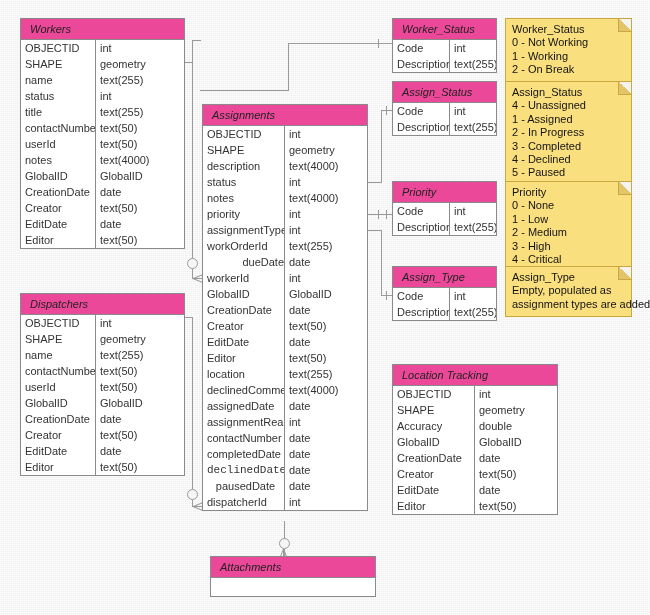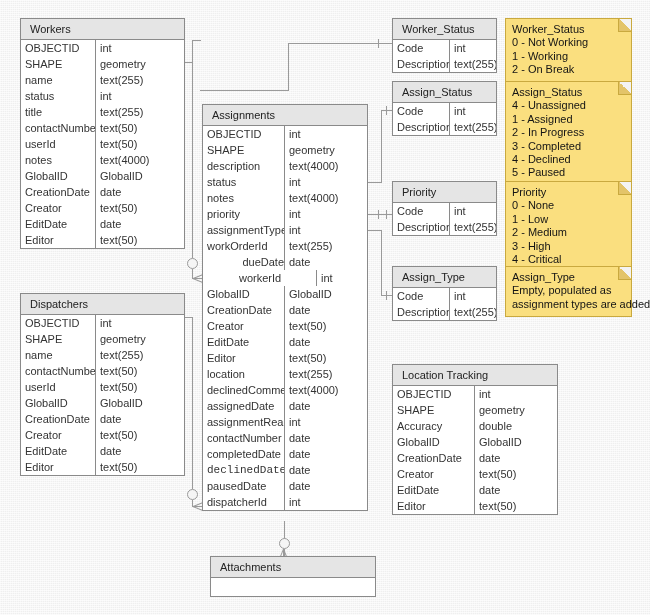--- a/index.html
+++ b/index.html
@@ -27,23 +27,24 @@
     z-index:3;
   }
   .entity .title{
     height:21px;
     line-height:21px;
     padding-left:9px;
     font-size:11px;
     color:#222;
     border-bottom:1px solid #8a8a8a;
     box-sizing:border-box;
-    background:#e5e5e5;
+    background:#ec4899;
     white-space:nowrap;
     overflow:hidden;
+    font-style:italic;
   }
   .rows{display:block;}
   .row{
     display:flex;
     height:16px;
     box-sizing:border-box;
   }
   .row .fname{
     padding-left:4px;
     line-height:16px;
@@ -302,21 +303,21 @@
         </div>
         <div class="row">
           <div class="fname" style="width: 82px;">workOrderId</div>
           <div class="ftype">text(255)</div>
         </div>
         <div class="row">
           <div class="fname" style="width: 82px; text-align: right;">dueDate</div>
           <div class="ftype">date</div>
         </div>
         <div class="row">
-          <div class="fname" style="width: 82px; margin-left: 32px;">workerId</div>
+          <div class="fname" style="width: 82px;">workerId</div>
           <div class="ftype">int</div>
         </div>
         <div class="row">
           <div class="fname" style="width: 82px;">GlobalID</div>
           <div class="ftype">GlobalID</div>
         </div>
         <div class="row">
           <div class="fname" style="width: 82px;">CreationDate</div>
           <div class="ftype">date</div>
         </div>
@@ -354,21 +355,21 @@
         </div>
         <div class="row">
           <div class="fname" style="width: 82px;">completedDate</div>
           <div class="ftype">date</div>
         </div>
         <div class="row">
           <div class="fname" style="width: 82px; font-family: Liberation Mono, monospace;">declinedDate</div>
           <div class="ftype">date</div>
         </div>
         <div class="row">
-          <div class="fname" style="width: 82px;">pausedDate</div>
+          <div class="fname" style="width: 82px; text-align: center;">pausedDate</div>
           <div class="ftype">date</div>
         </div>
         <div class="row">
           <div class="fname" style="width: 82px;">dispatcherId</div>
           <div class="ftype">int</div>
         </div>
       </div>
   </div>
 
   <div class="entity" style="left:392px;top:18px;width:105px;">

